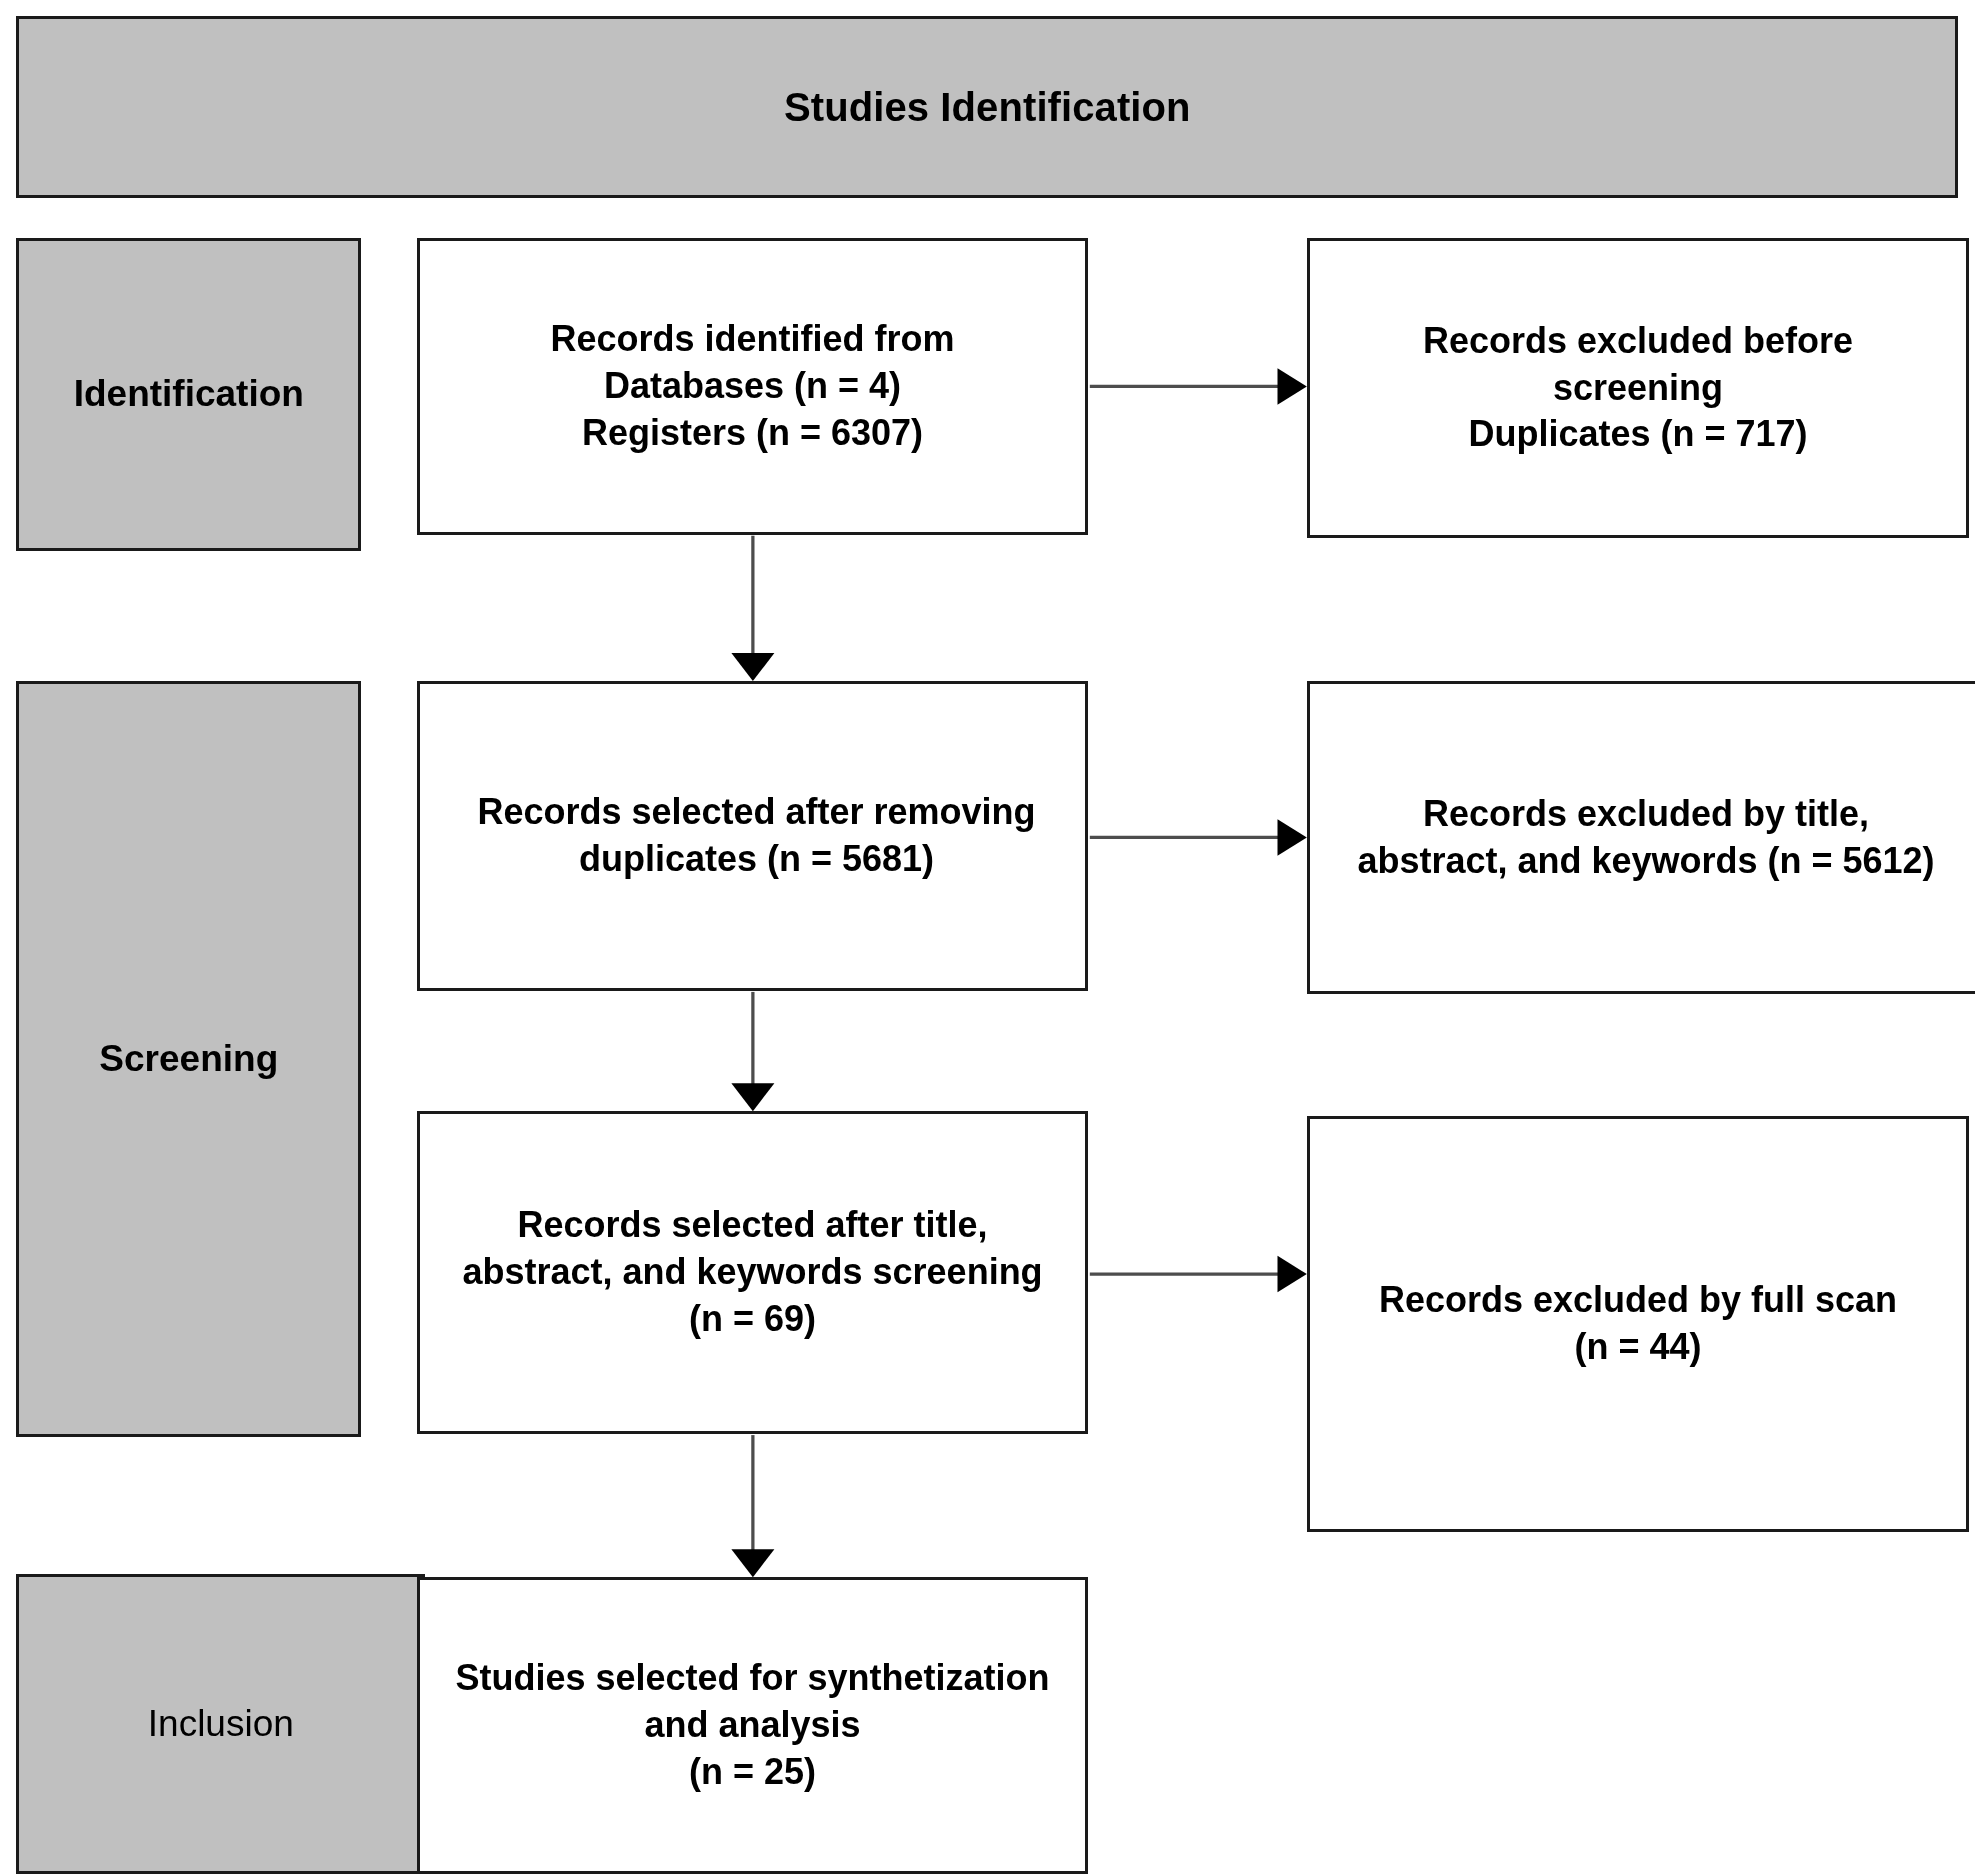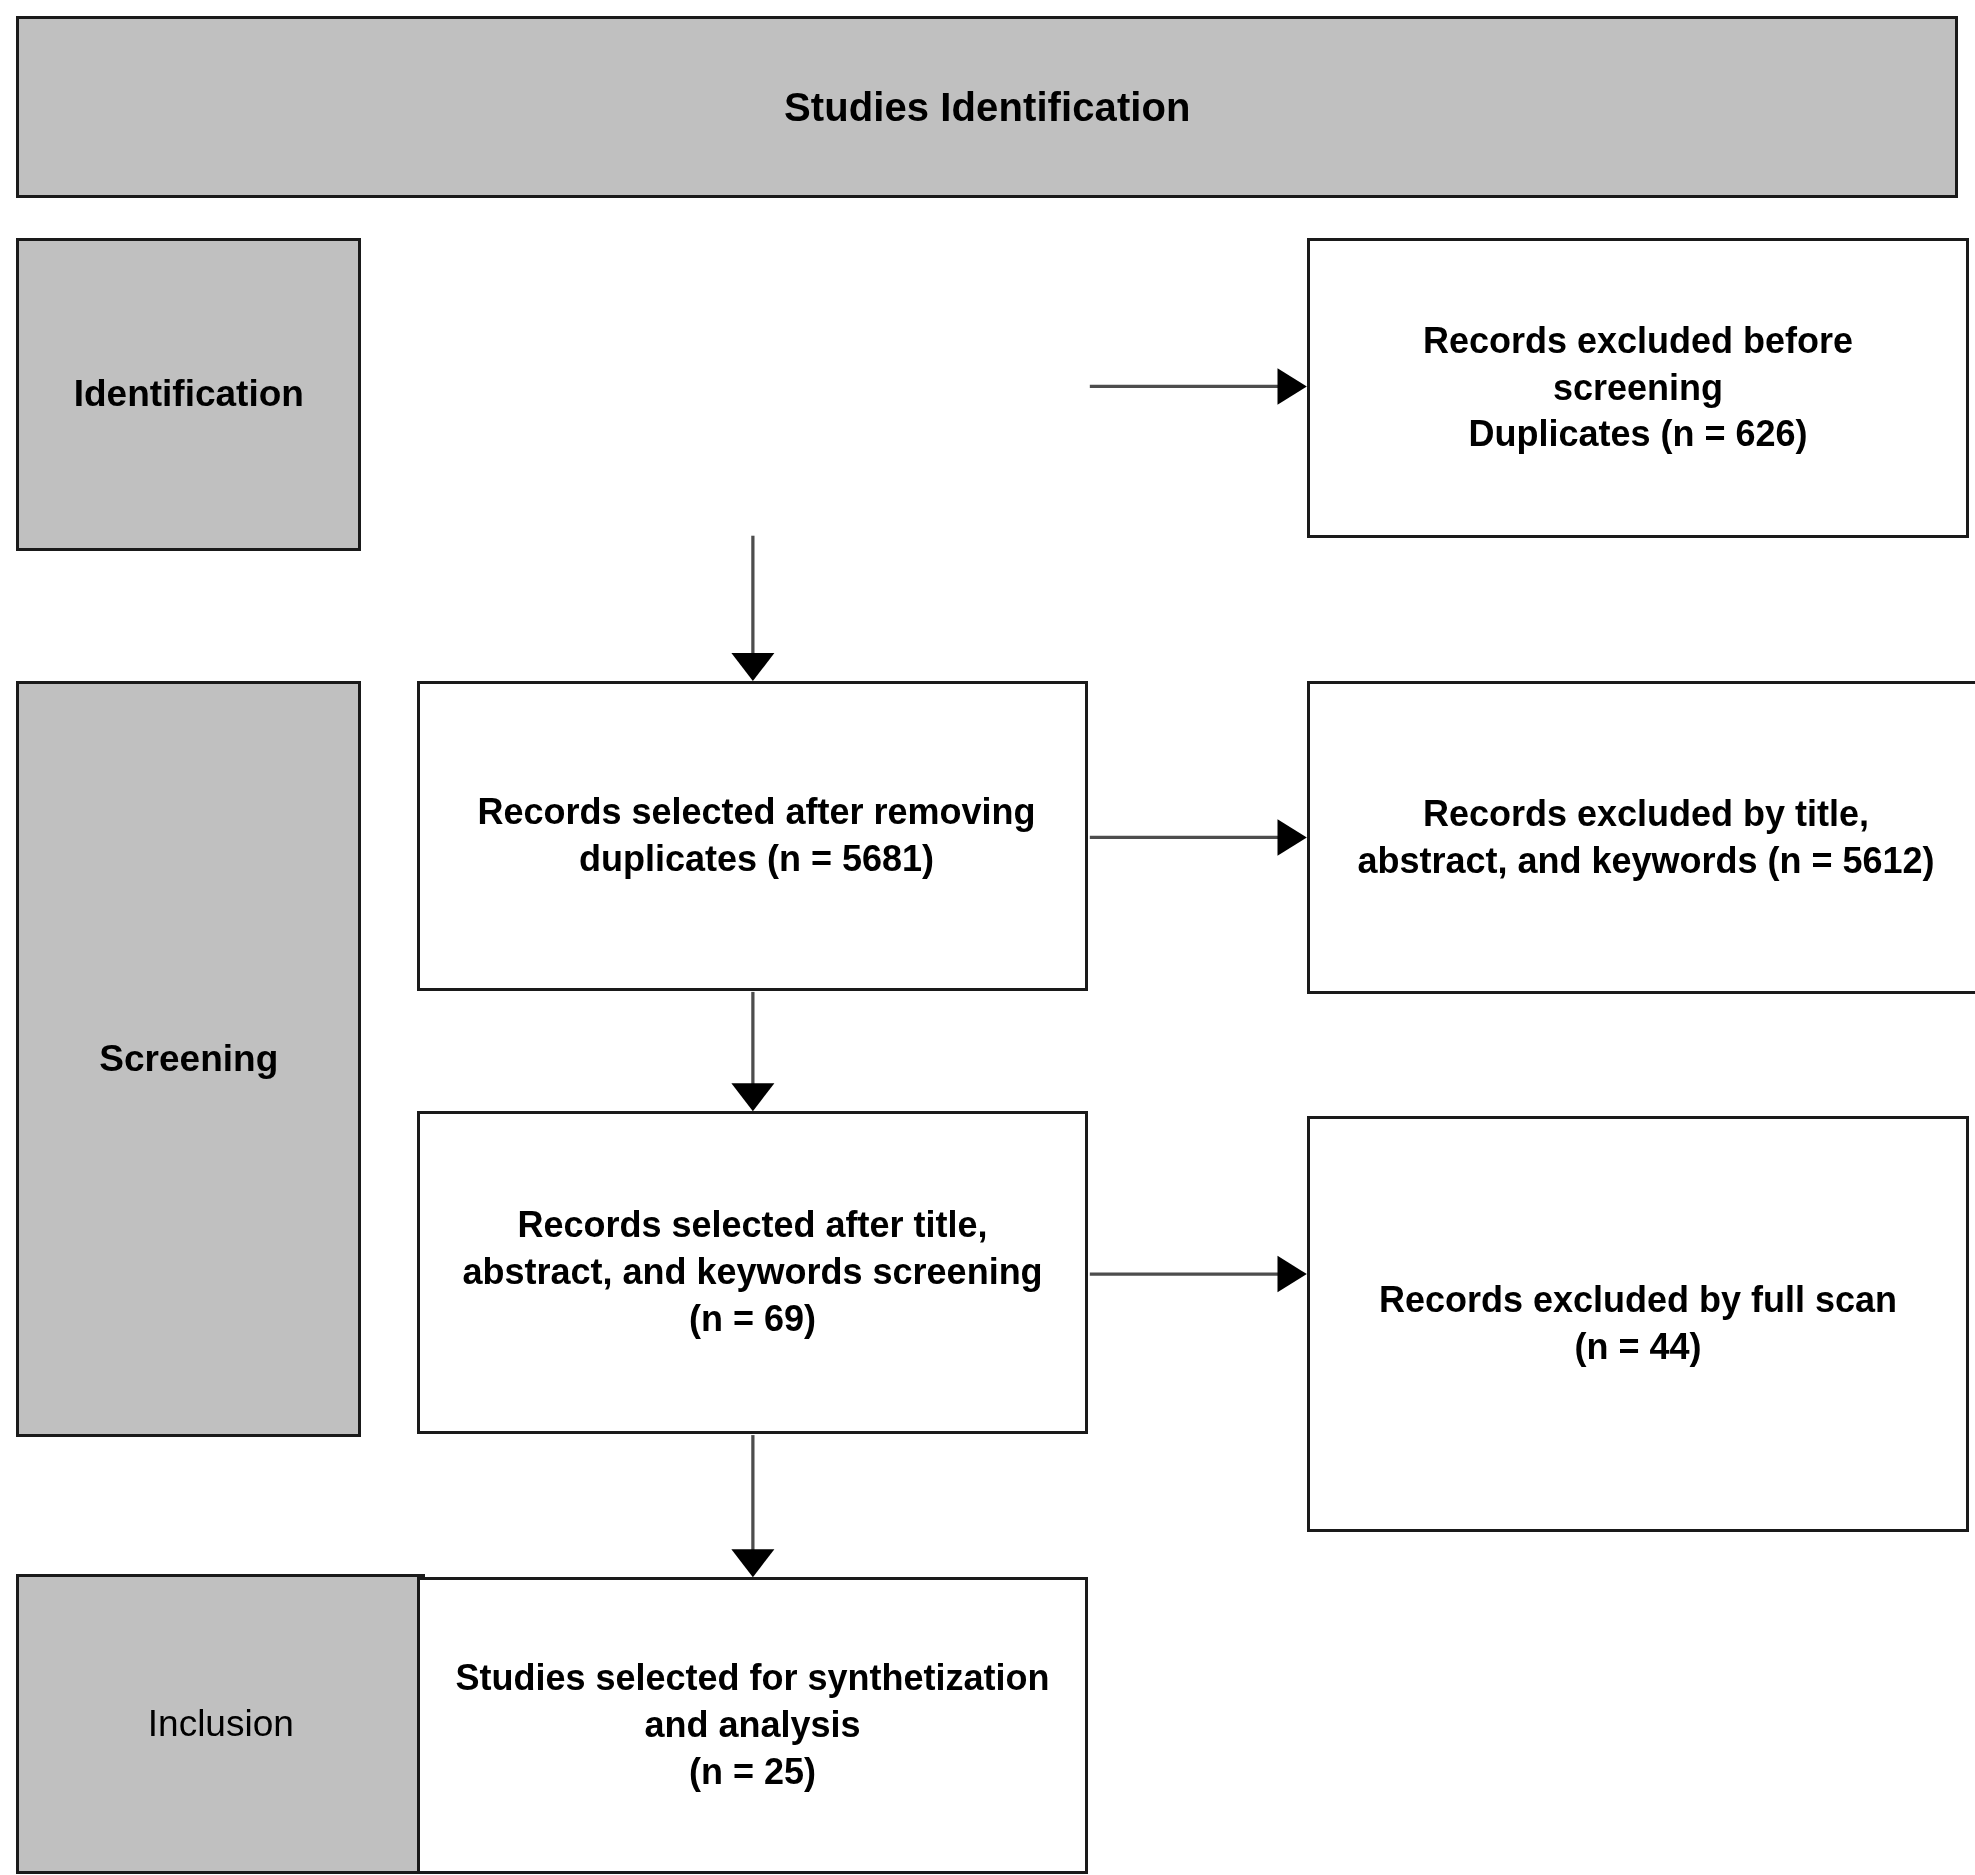--- a/index.html
+++ b/index.html
@@ -135,20 +135,25 @@
   </div>
 
   <div class="box gray stage-label" id="stage-screening">
     <span class="txt">Screening</span>
   </div>
 
   <div class="box gray stage-label light" id="stage-inclusion">
     <span class="txt">Inclusion</span>
   </div>
 
+  <div class="box white flow-box" id="box-identified">
+    <span class="txt">Records identified from
+Databases (n = 4)
+Registers (n = 6307)</span>
+  </div>
 
   <div class="box white flow-box" id="box-after-dupes">
     <span class="txt">Records selected after removing
 duplicates (n = 5681)</span>
   </div>
 
   <div class="box white flow-box" id="box-after-title">
     <span class="txt">Records selected after title,
 abstract, and keywords screening
 (n = 69)</span>
@@ -156,21 +161,21 @@
 
   <div class="box white flow-box" id="box-included">
     <span class="txt">Studies selected for synthetization
 and analysis
 (n = 25)</span>
   </div>
 
   <div class="box white flow-box" id="box-excl-before">
     <span class="txt">Records excluded before
 screening
-Duplicates (n = 626)</span>
+Duplicates (n = 717)</span>
   </div>
 
   <div class="box white flow-box" id="box-excl-title">
     <span class="txt">Records excluded by title,
 abstract, and keywords (n = 5612)</span>
   </div>
 
   <div class="box white flow-box" id="box-excl-full">
     <span class="txt">Records excluded by full scan
 (n = 44)</span>

